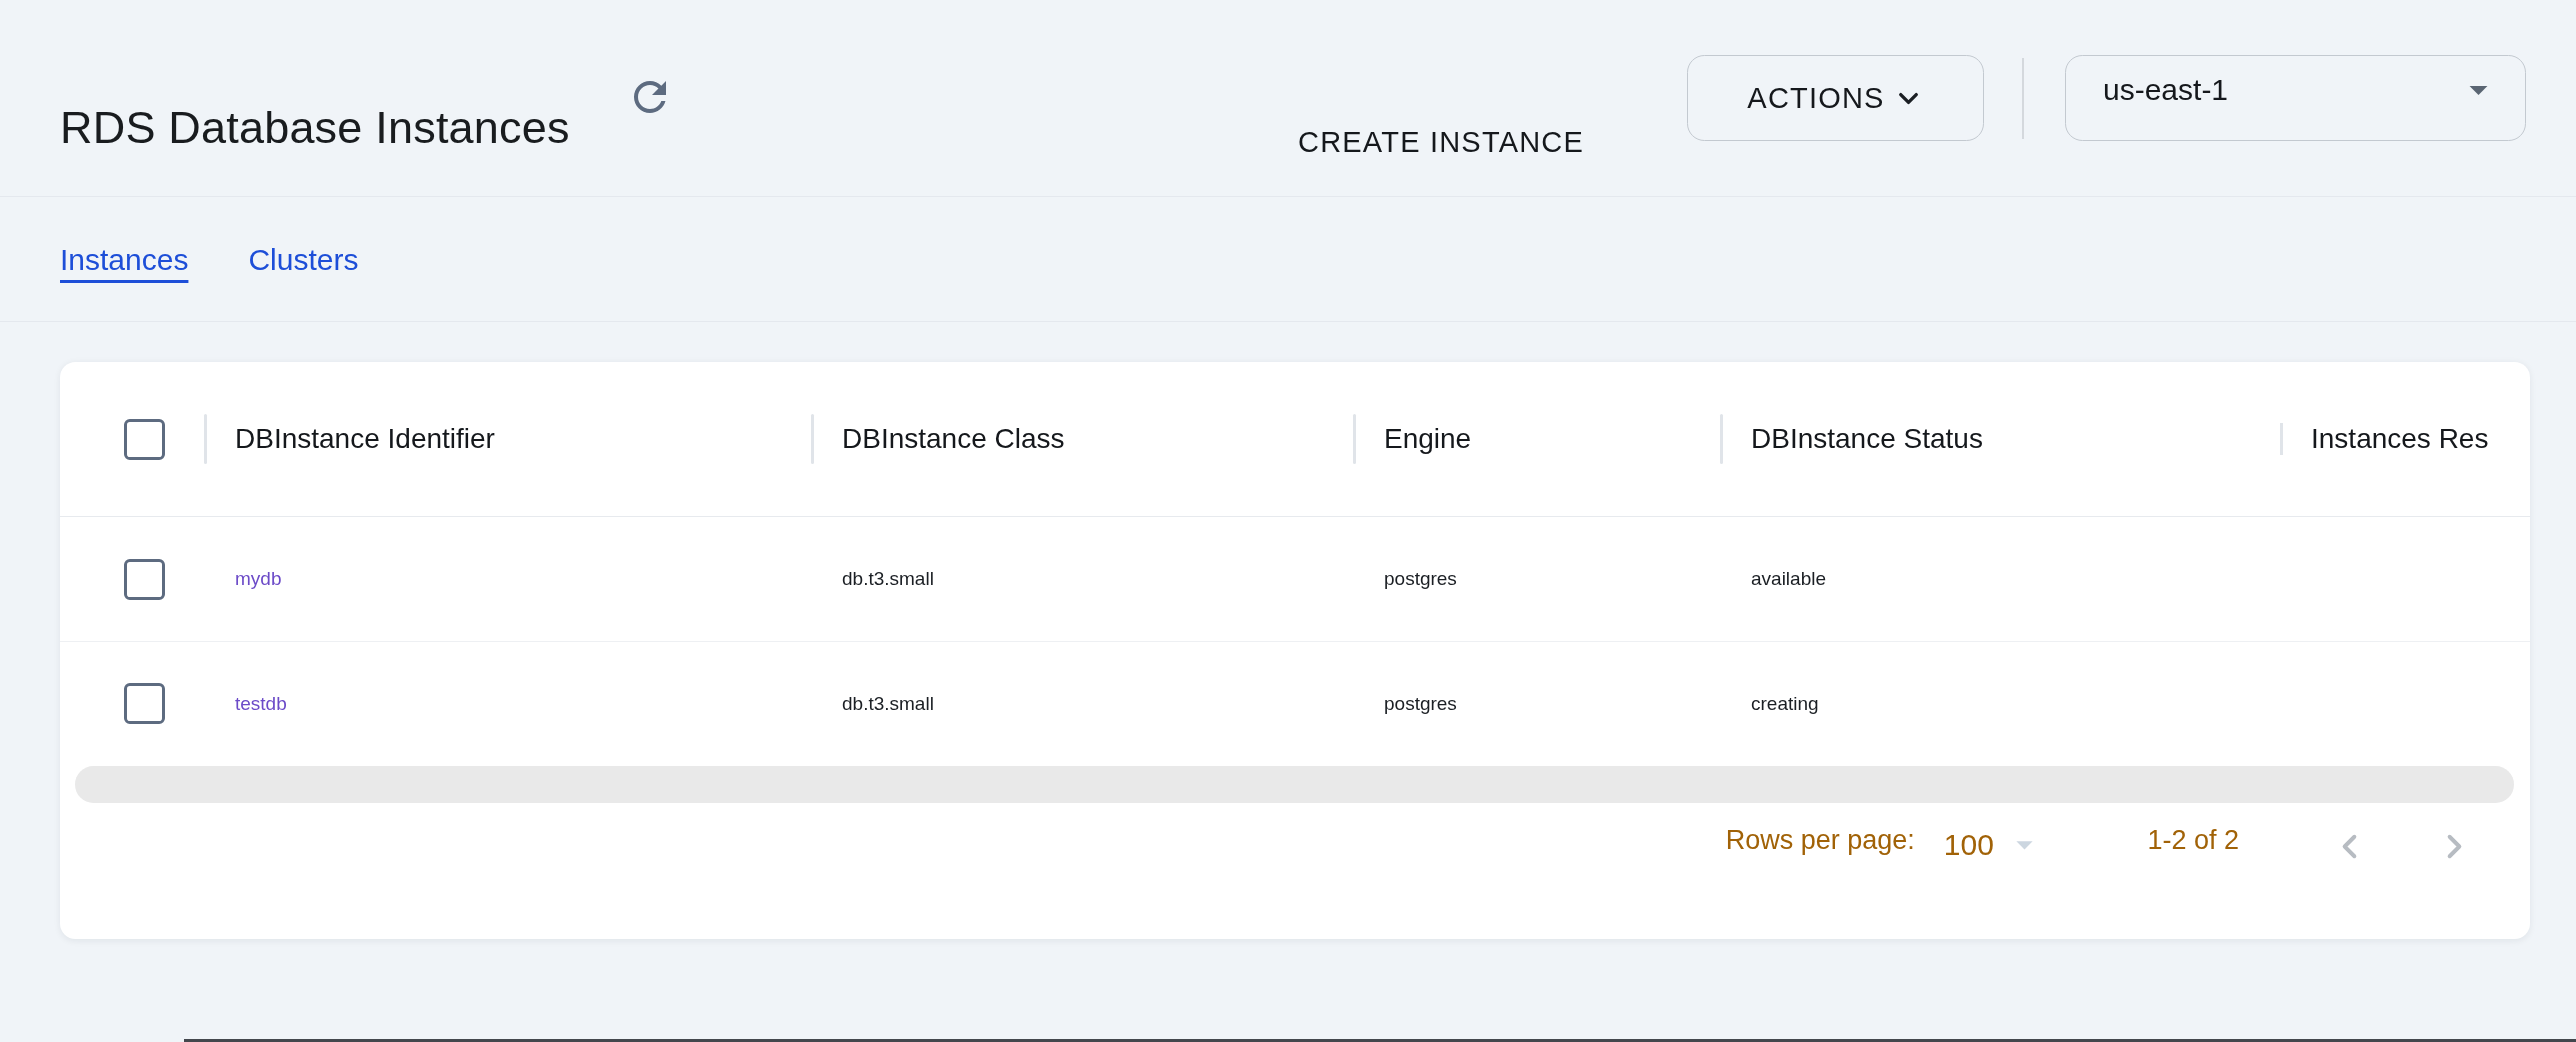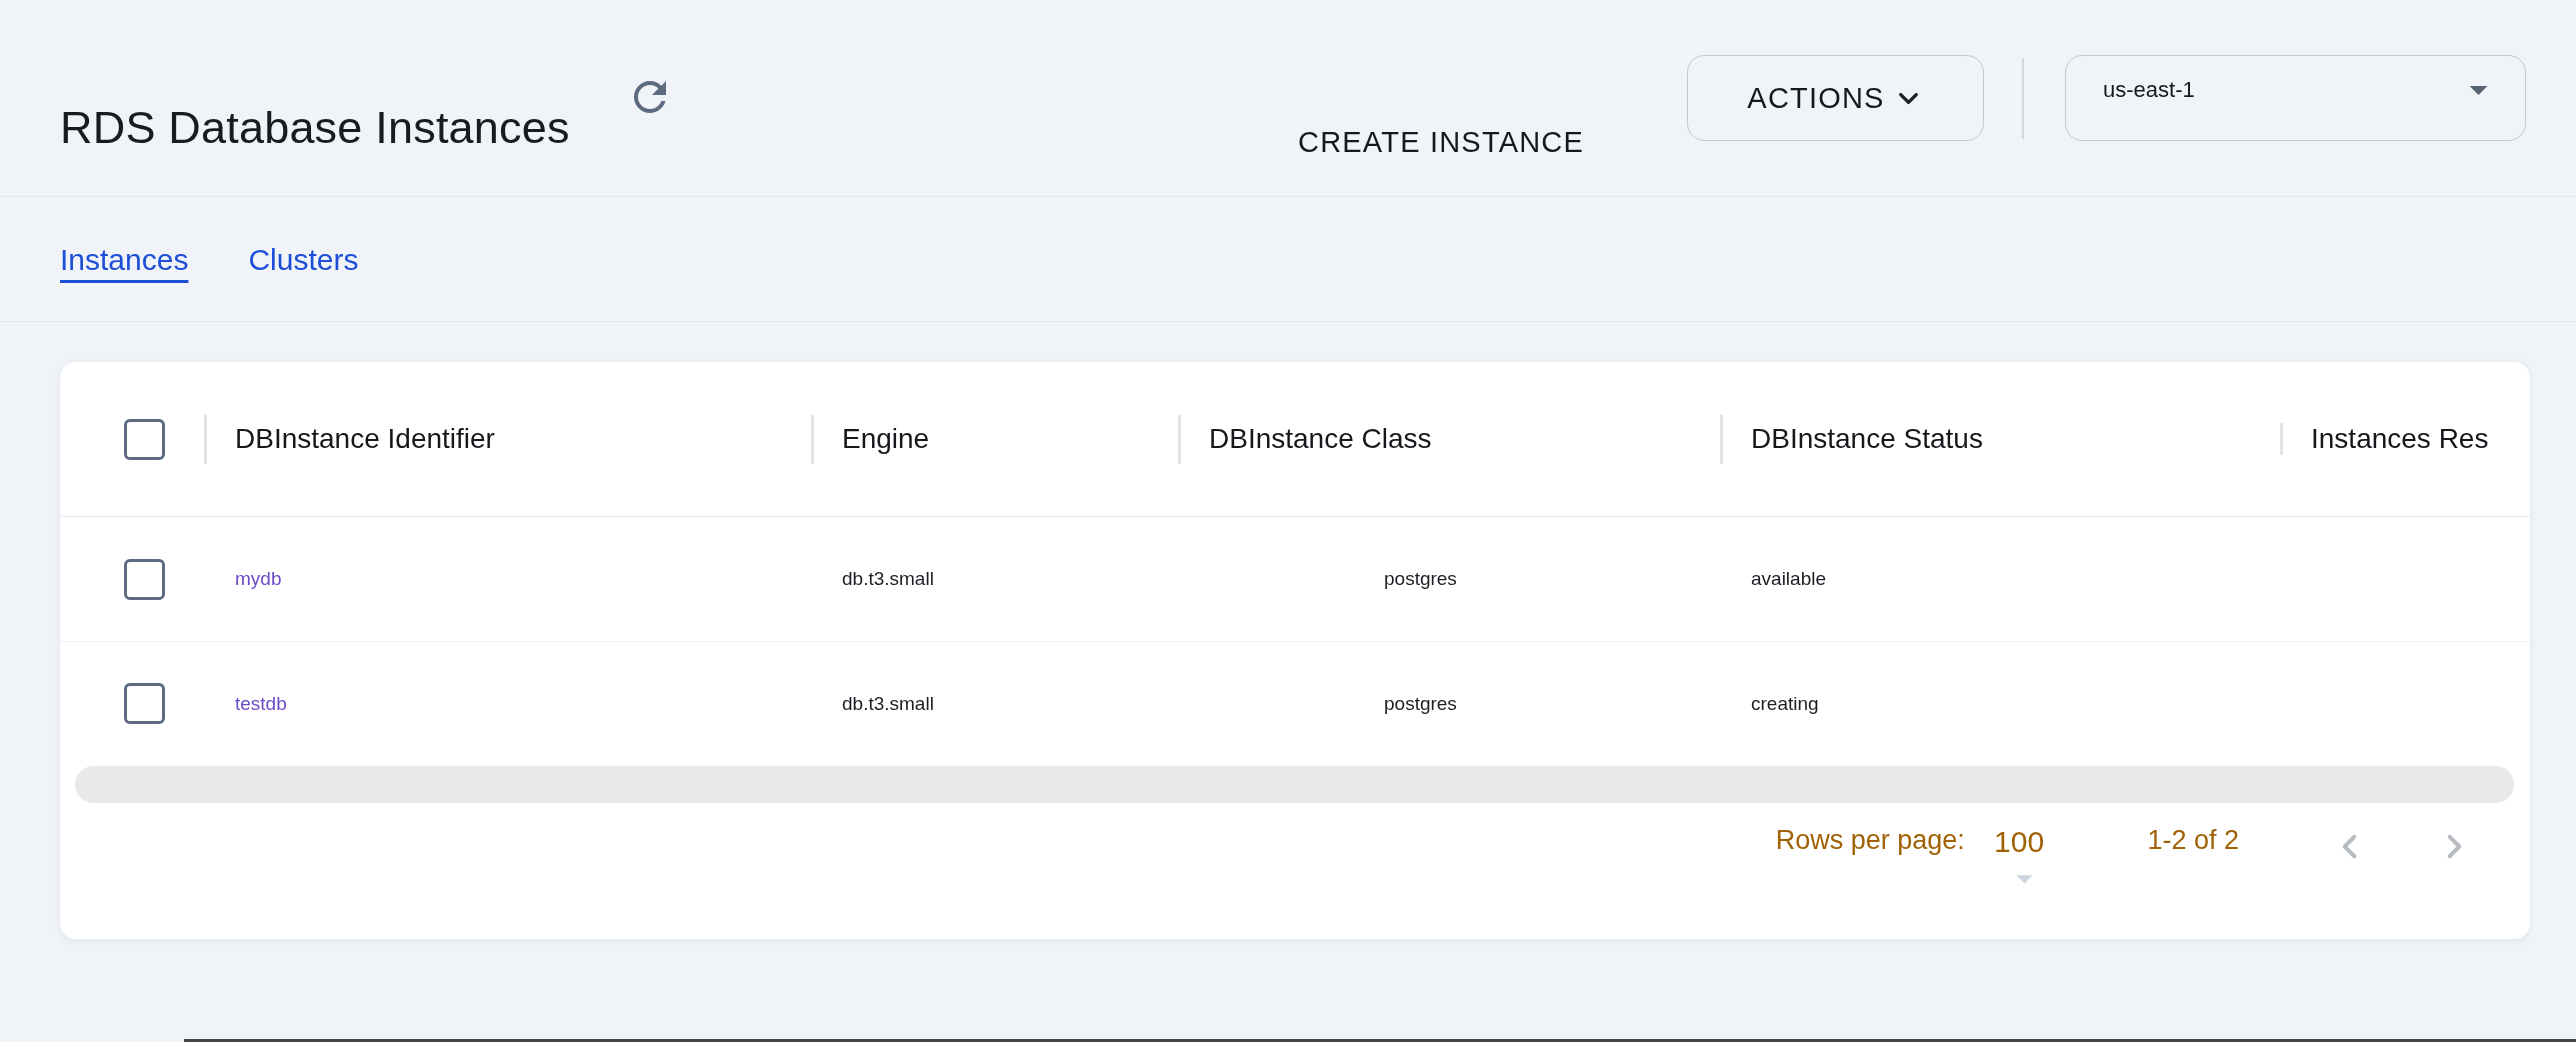--- a/index.html
+++ b/index.html
@@ -13,21 +13,21 @@
   .page-title{position:absolute;left:60px;top:72px;font-size:45px;font-weight:500;letter-spacing:0.2px;white-space:nowrap;}
   .refresh-btn{position:absolute;left:625px;top:72px;width:50px;height:50px;border:none;background:transparent;padding:0;cursor:pointer;display:flex;align-items:center;justify-content:center;}
   .create-btn{position:absolute;left:1298px;top:76px;height:43px;border:none;background:transparent;cursor:pointer;
     font-family:inherit;font-size:29px;font-weight:500;letter-spacing:1.2px;color:#15181c;padding:0;white-space:nowrap;margin-top:45px;}
   .actions-btn{position:absolute;left:1687px;top:55px;width:297px;height:86px;box-sizing:border-box;cursor:pointer;
     border:1.9px solid #c3c9d0;border-radius:17.4px;background:transparent;display:flex;align-items:center;justify-content:center;gap:8px;
     font-family:inherit;font-size:29px;font-weight:500;letter-spacing:1.2px;color:#15181c;}
   .toolbar-divider{position:absolute;left:2022px;top:58px;width:1.9px;height:81px;background:#d4d8dd;}
   .region-select{position:absolute;left:2065px;top:55px;width:461px;height:86px;box-sizing:border-box;cursor:pointer;
     border:1.9px solid #c3c9d0;border-radius:17.4px;background:transparent;display:flex;align-items:center;
-    padding:0 25px 17px 37px;font-size:22px;color:#15181c;text-align:right;}
+    padding:0 25px 17px 37px;font-size:30px;color:#15181c;text-align:right;}
   .region-select .caret{margin-left:auto;display:flex;}
   
   .tabbar{position:absolute;left:0;top:199px;width:100%;height:123px;box-sizing:border-box;border-bottom:1.9px solid #e4e8ee;
     display:flex;align-items:center;gap:60px;padding-left:60px;}
   .tab{font-size:30px;color:#1d4ed8;text-decoration:none;cursor:pointer;}
   .tab.active{text-decoration:underline;text-decoration-thickness:2.9px;text-underline-offset:9.7px;}
   
   .card{position:absolute;left:60px;top:362px;width:2470px;height:577px;background:#ffffff;border-radius:15.5px;
     box-shadow:0 1.9px 7.7px rgba(16,24,40,.07);overflow:hidden;}
   .thead{display:flex;align-items:center;height:155px;box-sizing:border-box;border-bottom:1.9px solid #e7eaee;
@@ -38,21 +38,21 @@
   .col{box-sizing:border-box;padding-left:31px;position:relative;display:flex;align-items:center;white-space:nowrap;flex:0 0 auto;}
   .c1{width:607px;} .c2{width:542px;} .c3{width:367px;} .c4{width:560px;}
   .c5{flex:1 1 auto;min-width:0;overflow:hidden;}
   .hdr-divider{position:absolute;left:0;top:50%;transform:translateY(-50%);width:2.9px;height:50px;background:#e0e4e9;border-radius:1.9px;}
   .checkbox{width:41px;height:41px;box-sizing:border-box;border:3.9px solid #5d6b80;border-radius:5.8px;background:#fff;cursor:pointer;}
   .row-link{color:#6c4bc8;text-decoration:none;cursor:pointer;}
   .hscrollbar{position:absolute;left:14.5px;top:404px;width:2439px;height:37px;border-radius:18.4px;background:#e9e9e9;cursor:pointer;}
   
   .pagination{position:absolute;right:54px;top:463px;height:58px;display:flex;align-items:flex-start;color:#a16207;}
   .rpp-label{font-size:27px;}
-  .rpp-value{font-size:30px;margin-left:29px;cursor:pointer;display:flex;align-items:center;flex-direction:column;}
+  .rpp-value{font-size:30px;margin-left:29px;cursor:pointer;display:flex;align-items:center;}
   .rpp-caret{margin-left:11.6px;display:flex;cursor:pointer;}
   .range-label{font-size:27px;margin-left:103px;}
   .page-btn{border:none;background:transparent;padding:0;margin-left:62px;cursor:default;display:flex;align-items:center;justify-content:center;width:43px;height:43px;}
   .page-btn.prev{margin-left:89px;}
   
   .bottom-strip{position:absolute;left:184px;right:0;bottom:0;height:2.9px;background:#43474d;}
 </style>
 </head>
 <body>
 
@@ -100,27 +100,27 @@
   <section class="card">
 
     <div class="thead">
       <div class="col-cb">
         <div class="checkbox"></div>
       </div>
       <div class="col c1">
         <span class="hdr-divider"></span>
         <span>DBInstance Identifier</span>
       </div>
+      <div class="col c2">
+        <span class="hdr-divider"></span>
+        <span>DBInstance Class</span>
+      </div>
       <div class="col c3">
         <span class="hdr-divider"></span>
         <span>Engine</span>
-      </div>
-      <div class="col c2">
-        <span class="hdr-divider"></span>
-        <span>DBInstance Class</span>
       </div>
       <div class="col c4">
         <span class="hdr-divider"></span>
         <span>DBInstance Status</span>
       </div>
       <div class="col c5">
         <span class="hdr-divider"></span>
         <span>Instances Res</span>
       </div>
     </div>

